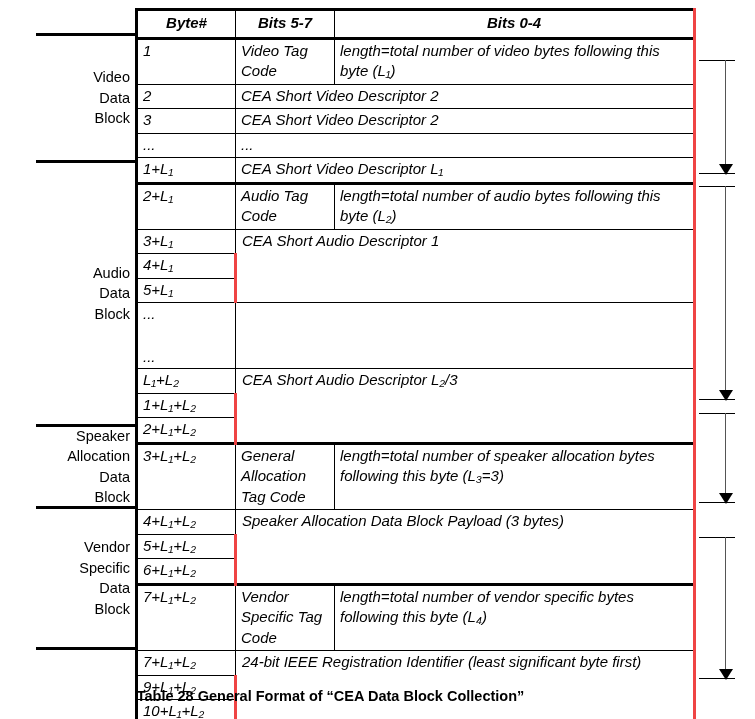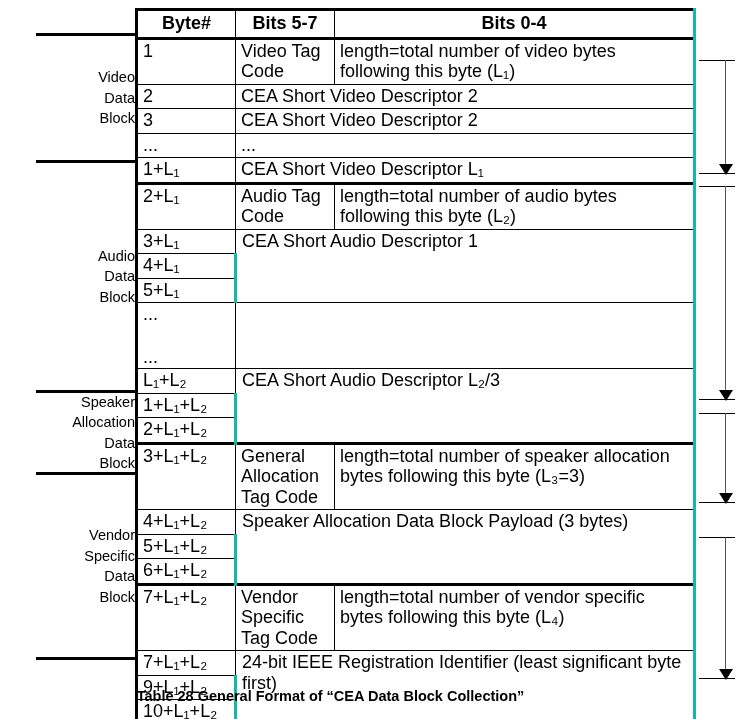--- a/index.html
+++ b/index.html
@@ -29,59 +29,61 @@
     position: absolute;
     left: 36px; top: 33px;
     width: 99px;
   }
   .label-block {
     position: relative;
     display: flex;
     align-items: center;
     justify-content: flex-end;
     border-top: 3px solid #000;
+    padding-right: 5px;
   }
   .label-block:last-child { border-bottom: 3px solid #000; }
   .label-block .ltext {
     text-align: right;
     font-size: 14.5px;
     line-height: 20.5px;
     white-space: pre-line;
   }
 
   
   .tbl {
     position: absolute;
     left: 135px; top: 8px;
     width: 558px;
     border-collapse: collapse;
     table-layout: fixed;
   }
   .tbl td, .tbl th {
     border: 1px solid #000;
     padding: 1px 5px 2px 5px;
-    font-size: 18px;
+    font-size: 15px;
     line-height: 20.5px;
     vertical-align: top;
     font-weight: normal;
     text-align: left;
+    font-style: italic;
   }
   .tbl th {
     font-weight: bold;
     text-align: center;
     padding: 2px 4px 3px 4px;
   }
   .tbl .hdr-row th { border-top: 3px solid #000; }
   .tbl td.c-byte, .tbl th.c-byte { width: 99px; }
   .tbl td.c-bits57, .tbl th.c-bits57 { width: 99px; }
   .tbl td.c-bits04, .tbl th.c-bits04 { width: 360px; }
 
   
   .tbl tr td:first-child, .tbl tr th:first-child { border-left: 3px solid #000; }
-  .tbl tr td:last-child,  .tbl tr th:last-child  { border-right: 3px solid #14b8a6; }
+  .tbl tr td:last-child,  .tbl tr th:last-child  { border-right: 3px solid #ef4444; }
   .tbl tr.block-start > td { border-top: 3px solid #000; }
 
   .dots-cell { position: relative; }
   .dots-top { position: absolute; left: 5px; top: 1px; }
   .dots-bot { position: absolute; left: 5px; bottom: 1px; }
 
   
   .arrows {
     position: absolute;
     left: 697px; top: 0;
@@ -119,32 +121,32 @@
 
 <div id="page">
   <div class="diagram">
 
     <div class="labels">
       <div class="label-block" style="height:127px">
         <span class="ltext">Video
 Data
 Block</span>
       </div>
-      <div class="label-block" style="height:230px">
+      <div class="label-block" style="height:264px">
         <span class="ltext">Audio
 Data
 Block</span>
       </div>
       <div class="label-block" style="height:82px">
         <span class="ltext">Speaker
 Allocation
 Data
 Block</span>
       </div>
-      <div class="label-block" style="height:188px">
+      <div class="label-block" style="height:144px">
         <span class="ltext">Vendor
 Specific
 Data
 Block</span>
       </div>
     </div>
 
     <table class="tbl">
       <colgroup>
         <col style="width:99px">

